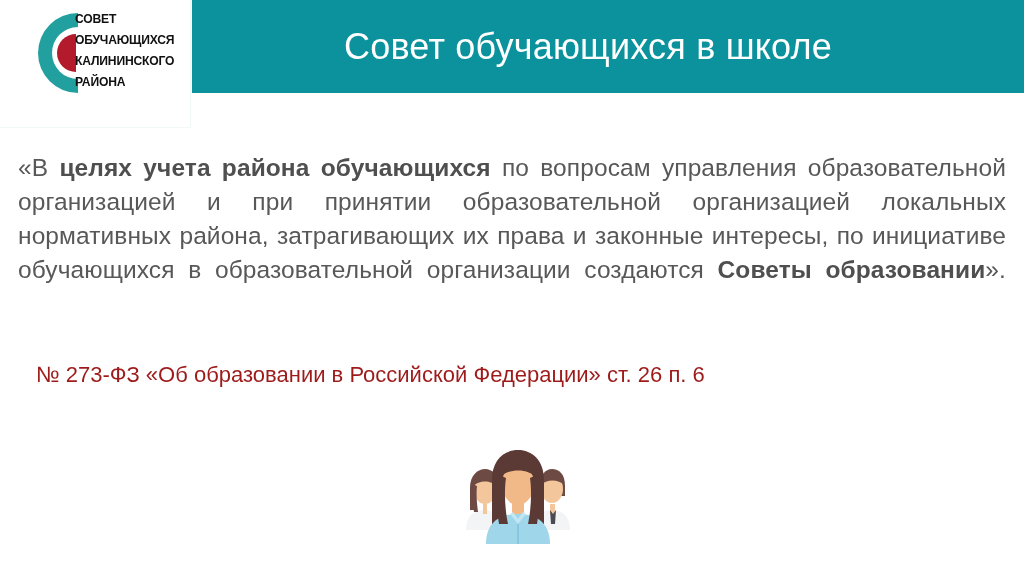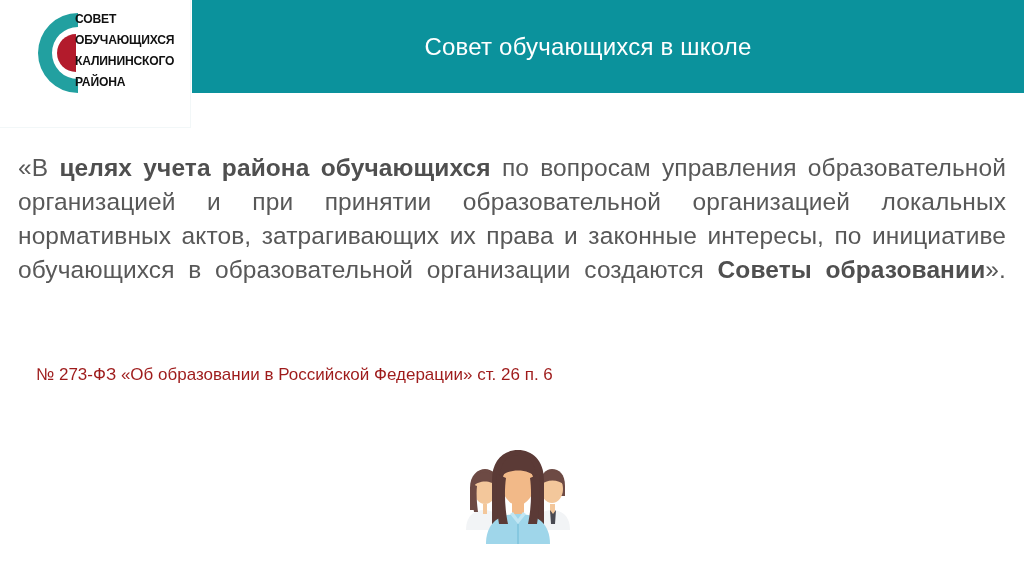--- a/index.html
+++ b/index.html
@@ -28,21 +28,21 @@
     box-sizing: border-box;
   }
   .header-title {
     position: absolute;
     left: 0;
     right: 0;
     top: 50%;
     transform: translateY(-50%);
     text-align: center;
     color: #ffffff;
-    font-size: 24px;
+    font-size: 36px;
     line-height: 42px;
     font-weight: 400;
     letter-spacing: 0.2px;
     white-space: nowrap;
     padding-right: 40px;
     box-sizing: border-box;
   }
 
   
   .logo-box {
@@ -97,21 +97,21 @@
   }
   .quote b { font-weight: bold; color: #4f4f4f; }
 
   
   .citation {
     position: absolute;
     left: 36px;
     top: 360px;
     width: 960px;
     color: #9e1b1b;
-    font-size: 17px;
+    font-size: 22px;
     line-height: 30px;
     font-weight: 400;
     white-space: nowrap;
   }
 
   
   .people-icon {
     position: absolute;
     left: 452px;
     top: 444px;
@@ -141,21 +141,21 @@
   <div class="logo-text">
     <span>Совет</span>
     <span>обучающихся</span>
     <span>Калининского</span>
     <span>района</span>
   </div>
 
 </div>
 
 <div class="quote">
-  <span>«В </span><b>целях учета района обучающихся</b><span> по вопросам управления образовательной организацией и при принятии образовательной организацией локальных нормативных актов, затрагивающих их права и законные интересы, по инициативе обучающихся в образовательной организации создаются </span><b>Советы образовании</b><span>».</span>
+  <span>«В </span><b>целях учета района обучающихся</b><span> по вопросам управления образовательной организацией и при принятии образовательной организацией локальных нормативных района, затрагивающих их права и законные интересы, по инициативе обучающихся в образовательной организации создаются </span><b>Советы образовании</b><span>».</span>
 </div>
 
 <div class="citation">№ 273-ФЗ «Об образовании в Российской Федерации» ст. 26 п. 6</div>
 
 <div class="people-icon">
   <svg viewBox="0 0 132 104" xmlns="http://www.w3.org/2000/svg" aria-hidden="true">
 
     <g>
       <path d="M14 86 C14 72 22 66 32 66 C42 66 50 72 50 86 Z" fill="#f2f4f6"></path>
       <path d="M31 60 h4 v10 h-4 z" fill="#f3c79b"></path>

